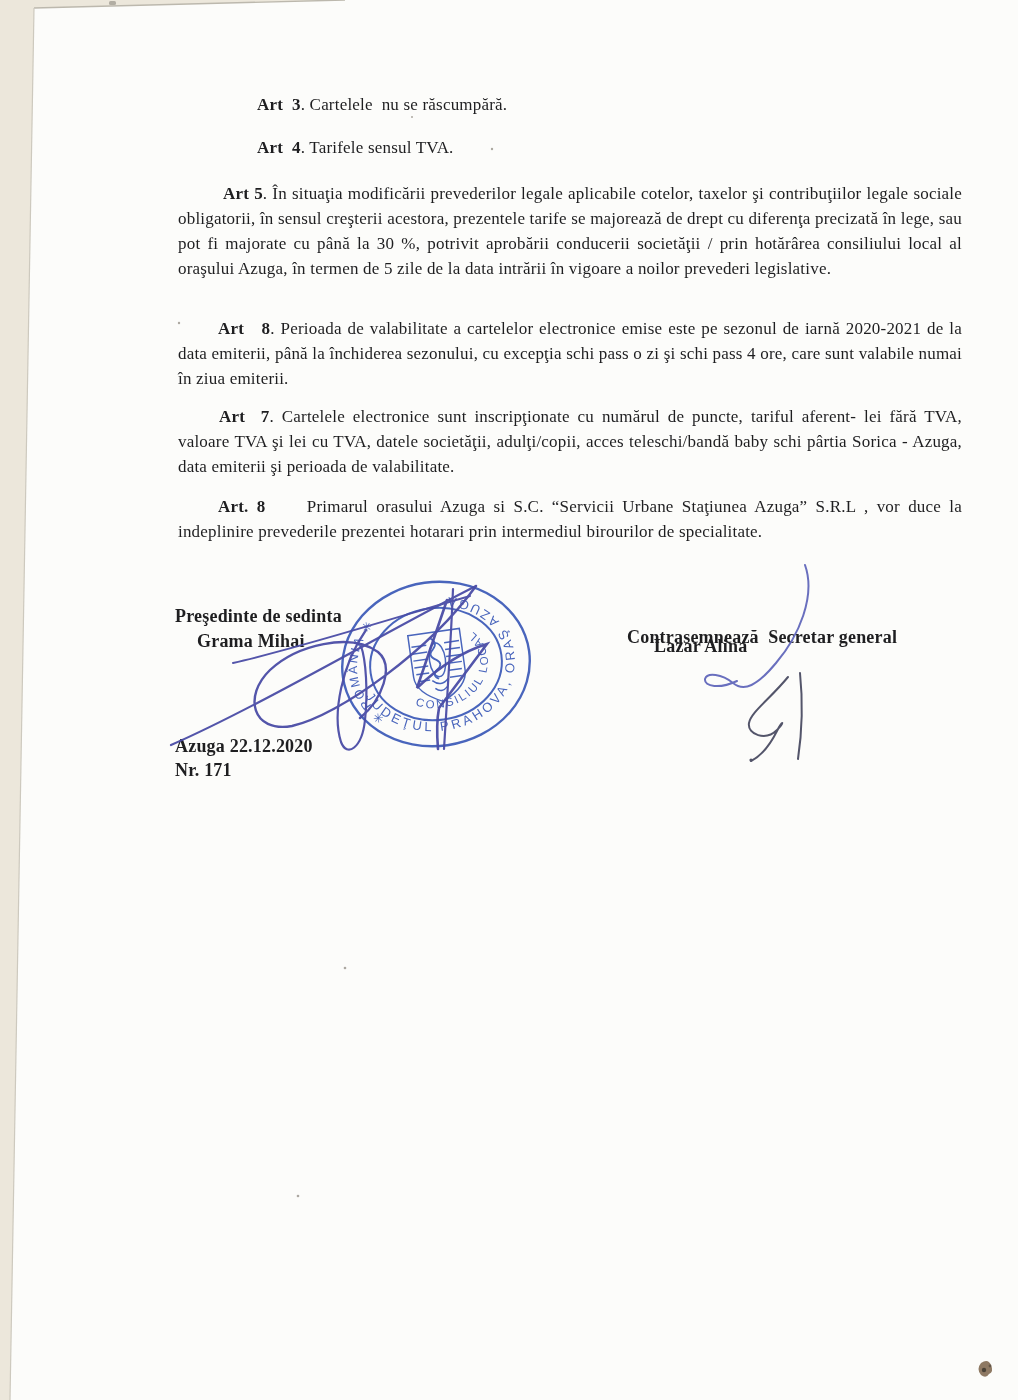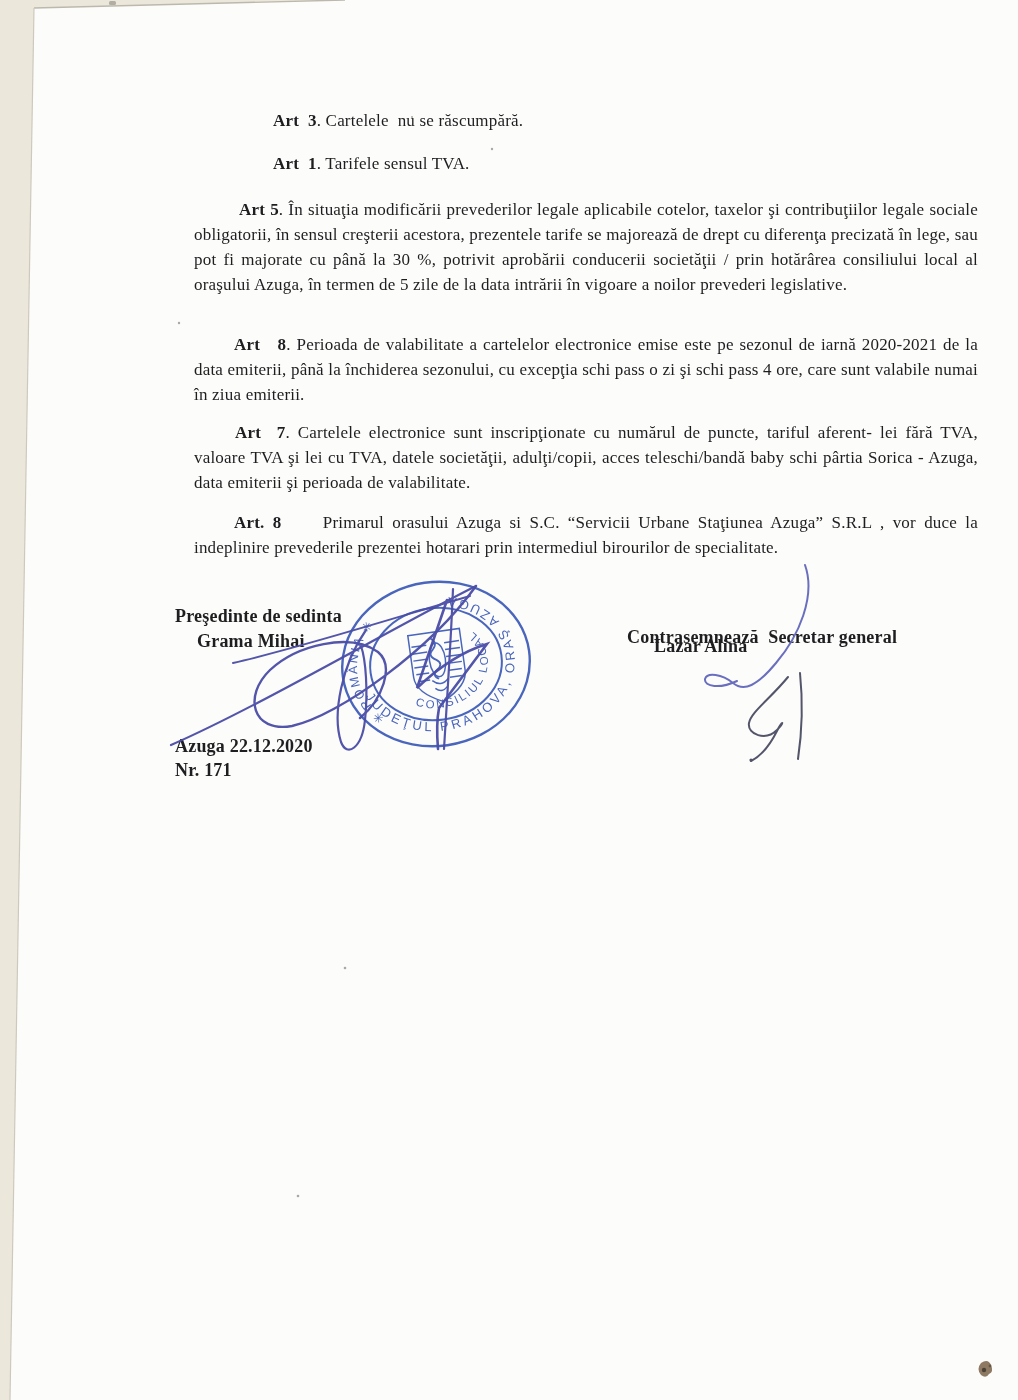--- a/index.html
+++ b/index.html
@@ -10,21 +10,21 @@
     overflow:hidden;
     font-family:"Liberation Serif", serif;
     color:#1e1e20;
   }
   .paper{
     position:absolute;inset:0;
     background:#fcfcfa;
     clip-path:polygon(34px 8px,345px 0px,1018px 0px,1018px 1400px,10px 1400px);
   }
   .art{
-    position:absolute;left:178px;width:784px;margin:16px;
+    position:absolute;left:178px;width:784px;margin:0;
     font-size:17px;line-height:25px;
     text-align:justify;
     white-space:pre-wrap;
     letter-spacing:.2px;
   }
   .lbl{font-weight:bold;}
   #art-0{top:92px;text-indent:79px;}
   #art-1{top:135px;text-indent:79px;}
   #art-2{top:181px;text-indent:45px;}
   #art-3{top:316px;text-indent:40px;}
@@ -54,21 +54,21 @@
     fill:#3c5ab8;
   }
 </style>
 </head>
 <body>
 
 <div class="paper"></div>
 
 <p class="art" id="art-0"><span class="lbl">Art  3</span><span>. Cartelele  nu se răscumpără.</span></p>
 
-<p class="art" id="art-1"><span class="lbl">Art  1</span><span>. Tarifele sensul TVA.</span></p>
+<p class="art" id="art-1"><span class="lbl">Art  4</span><span>. Tarifele sensul TVA.</span></p>
 
 <p class="art" id="art-2"><span class="lbl">Art 5</span><span>. În situaţia modificării prevederilor legale aplicabile cotelor, taxelor şi contribuţiilor legale sociale obligatorii, în sensul creşterii acestora, prezentele tarife se majorează de drept cu diferenţa precizată în lege, sau pot fi majorate cu până la 30 %, potrivit aprobării conducerii societăţii / prin hotărârea consiliului local al oraşului Azuga, în termen de 5 zile de la data intrării în vigoare a noilor prevederi legislative.</span></p>
 
 <p class="art" id="art-3"><span class="lbl">Art   8</span><span>. Perioada de valabilitate a cartelelor electronice emise este pe sezonul de iarnă 2020-2021 de la data emiterii, până la închiderea sezonului, cu excepţia schi pass o zi şi schi pass 4 ore, care sunt valabile numai în ziua emiterii.</span></p>
 
 <p class="art" id="art-4"><span class="lbl">Art  7</span><span>. Cartelele electronice sunt inscripţionate cu numărul de puncte, tariful aferent- lei fără TVA, valoare TVA şi lei cu TVA, datele societăţii, adulţi/copii, acces teleschi/bandă baby schi pârtia Sorica - Azuga, data emiterii şi perioada de valabilitate.</span></p>
 
 <p class="art" id="art-5"><span class="lbl">Art. 8</span><span>     Primarul orasului Azuga si S.C. “Servicii Urbane Staţiunea Azuga” S.R.L , vor duce la indeplinire prevederile prezentei hotarari prin intermediul birourilor de specialitate.</span></p>
 
 <p class="sig" id="sig-president-title">Preşedinte de sedinta</p>

